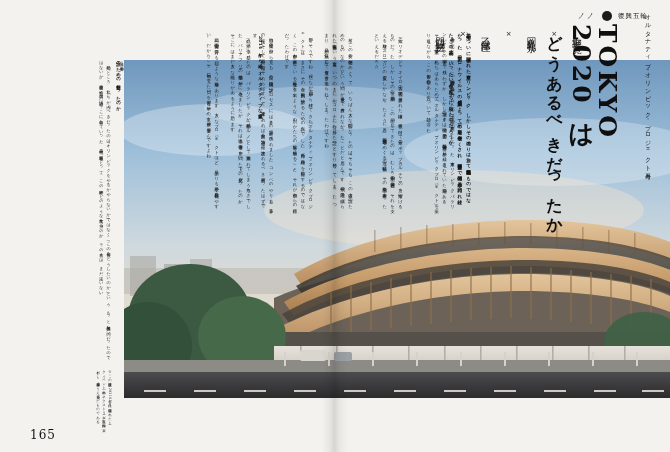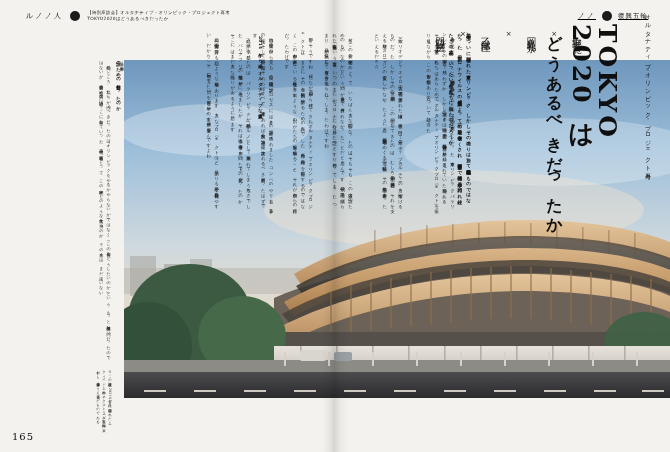--- a/index.html
+++ b/index.html
@@ -38,21 +38,21 @@
     font-family:"DejaVu Serif","Liberation Serif",serif;
   }
   .hdr-dot{
     width:10px;height:10px;border-radius:50%;background:#1b1b1b;
     display:inline-block;
   }
   .hdr-titles{line-height:1.35;}
   .hdr-titles div{font-size:4.4px;color:#1b1b1b;letter-spacing:.3px;white-space:nowrap;}
   .hdr-right{
     position:absolute;right:22px;top:8px;height:16px;
-    display:flex;align-items:center;gap:6px;text-decoration:underline;
+    display:flex;align-items:center;gap:6px;
   }
   .hdr-right .lbl{font-size:6.5px;color:#111;letter-spacing:1px;}
   .hdr-mark-r{font-size:7px;letter-spacing:2px;color:#111;
     font-family:"DejaVu Serif","Liberation Serif",serif;}
 
   
   .photo{
     position:absolute;left:124px;top:60px;width:546px;height:338px;
     overflow:hidden;background:#9fb4c8;
   }
@@ -102,45 +102,37 @@
     font-size:3.4px;line-height:1.7;color:#333;letter-spacing:.2px;
     font-family:"DejaVu Serif","Liberation Serif",serif;
   }
   .footnote{
     position:absolute;left:26px;bottom:26px;width:86px;
     writing-mode:vertical-rl;height:58px;
     font-family:"DejaVu Serif","Liberation Serif",serif;
     font-size:3.4px;line-height:1.75;color:#2b2b2b;letter-spacing:.15px;
   }
   .folio{
-    position:absolute;left:12px;bottom:10px;
-    font-family:"DejaVu Serif","Liberation Serif",serif;
-    font-size:10px;color:#111;letter-spacing:1px;
+    position:absolute;left:30px;bottom:10px;
+    font-family:"DejaVu Serif","Liberation Serif",serif;
+    font-size:12px;color:#111;letter-spacing:1px;
   }
   .kicker{
     position:absolute;
     writing-mode:vertical-rl;
     font-family:"DejaVu Serif","Liberation Serif",serif;
     font-size:4.4px;line-height:1.8;letter-spacing:.3px;color:#111;
     font-weight:700;
   }
 </style>
 </head>
 <body>
 
 <div class="page">
 
-  <div class="hdr-left">
-    <span class="hdr-marks">ルノノ人</span>
-    <span class="hdr-dot"></span>
-    <span class="hdr-titles">
-      <div>【特別座談会】オルタナティブ・オリンピック・プロジェクト再考</div>
-      <div>TOKYO2020はどうあるべきだったか</div>
-    </span>
-  </div>
 
   <div class="hdr-right">
     <span class="hdr-mark-r">ノノ</span>
     <span class="hdr-dot"></span>
     <span class="lbl">復興五輪</span>
   </div>
 
   <div class="photo">
     <svg viewBox="0 0 546 338" preserveAspectRatio="none">
       <defs>

